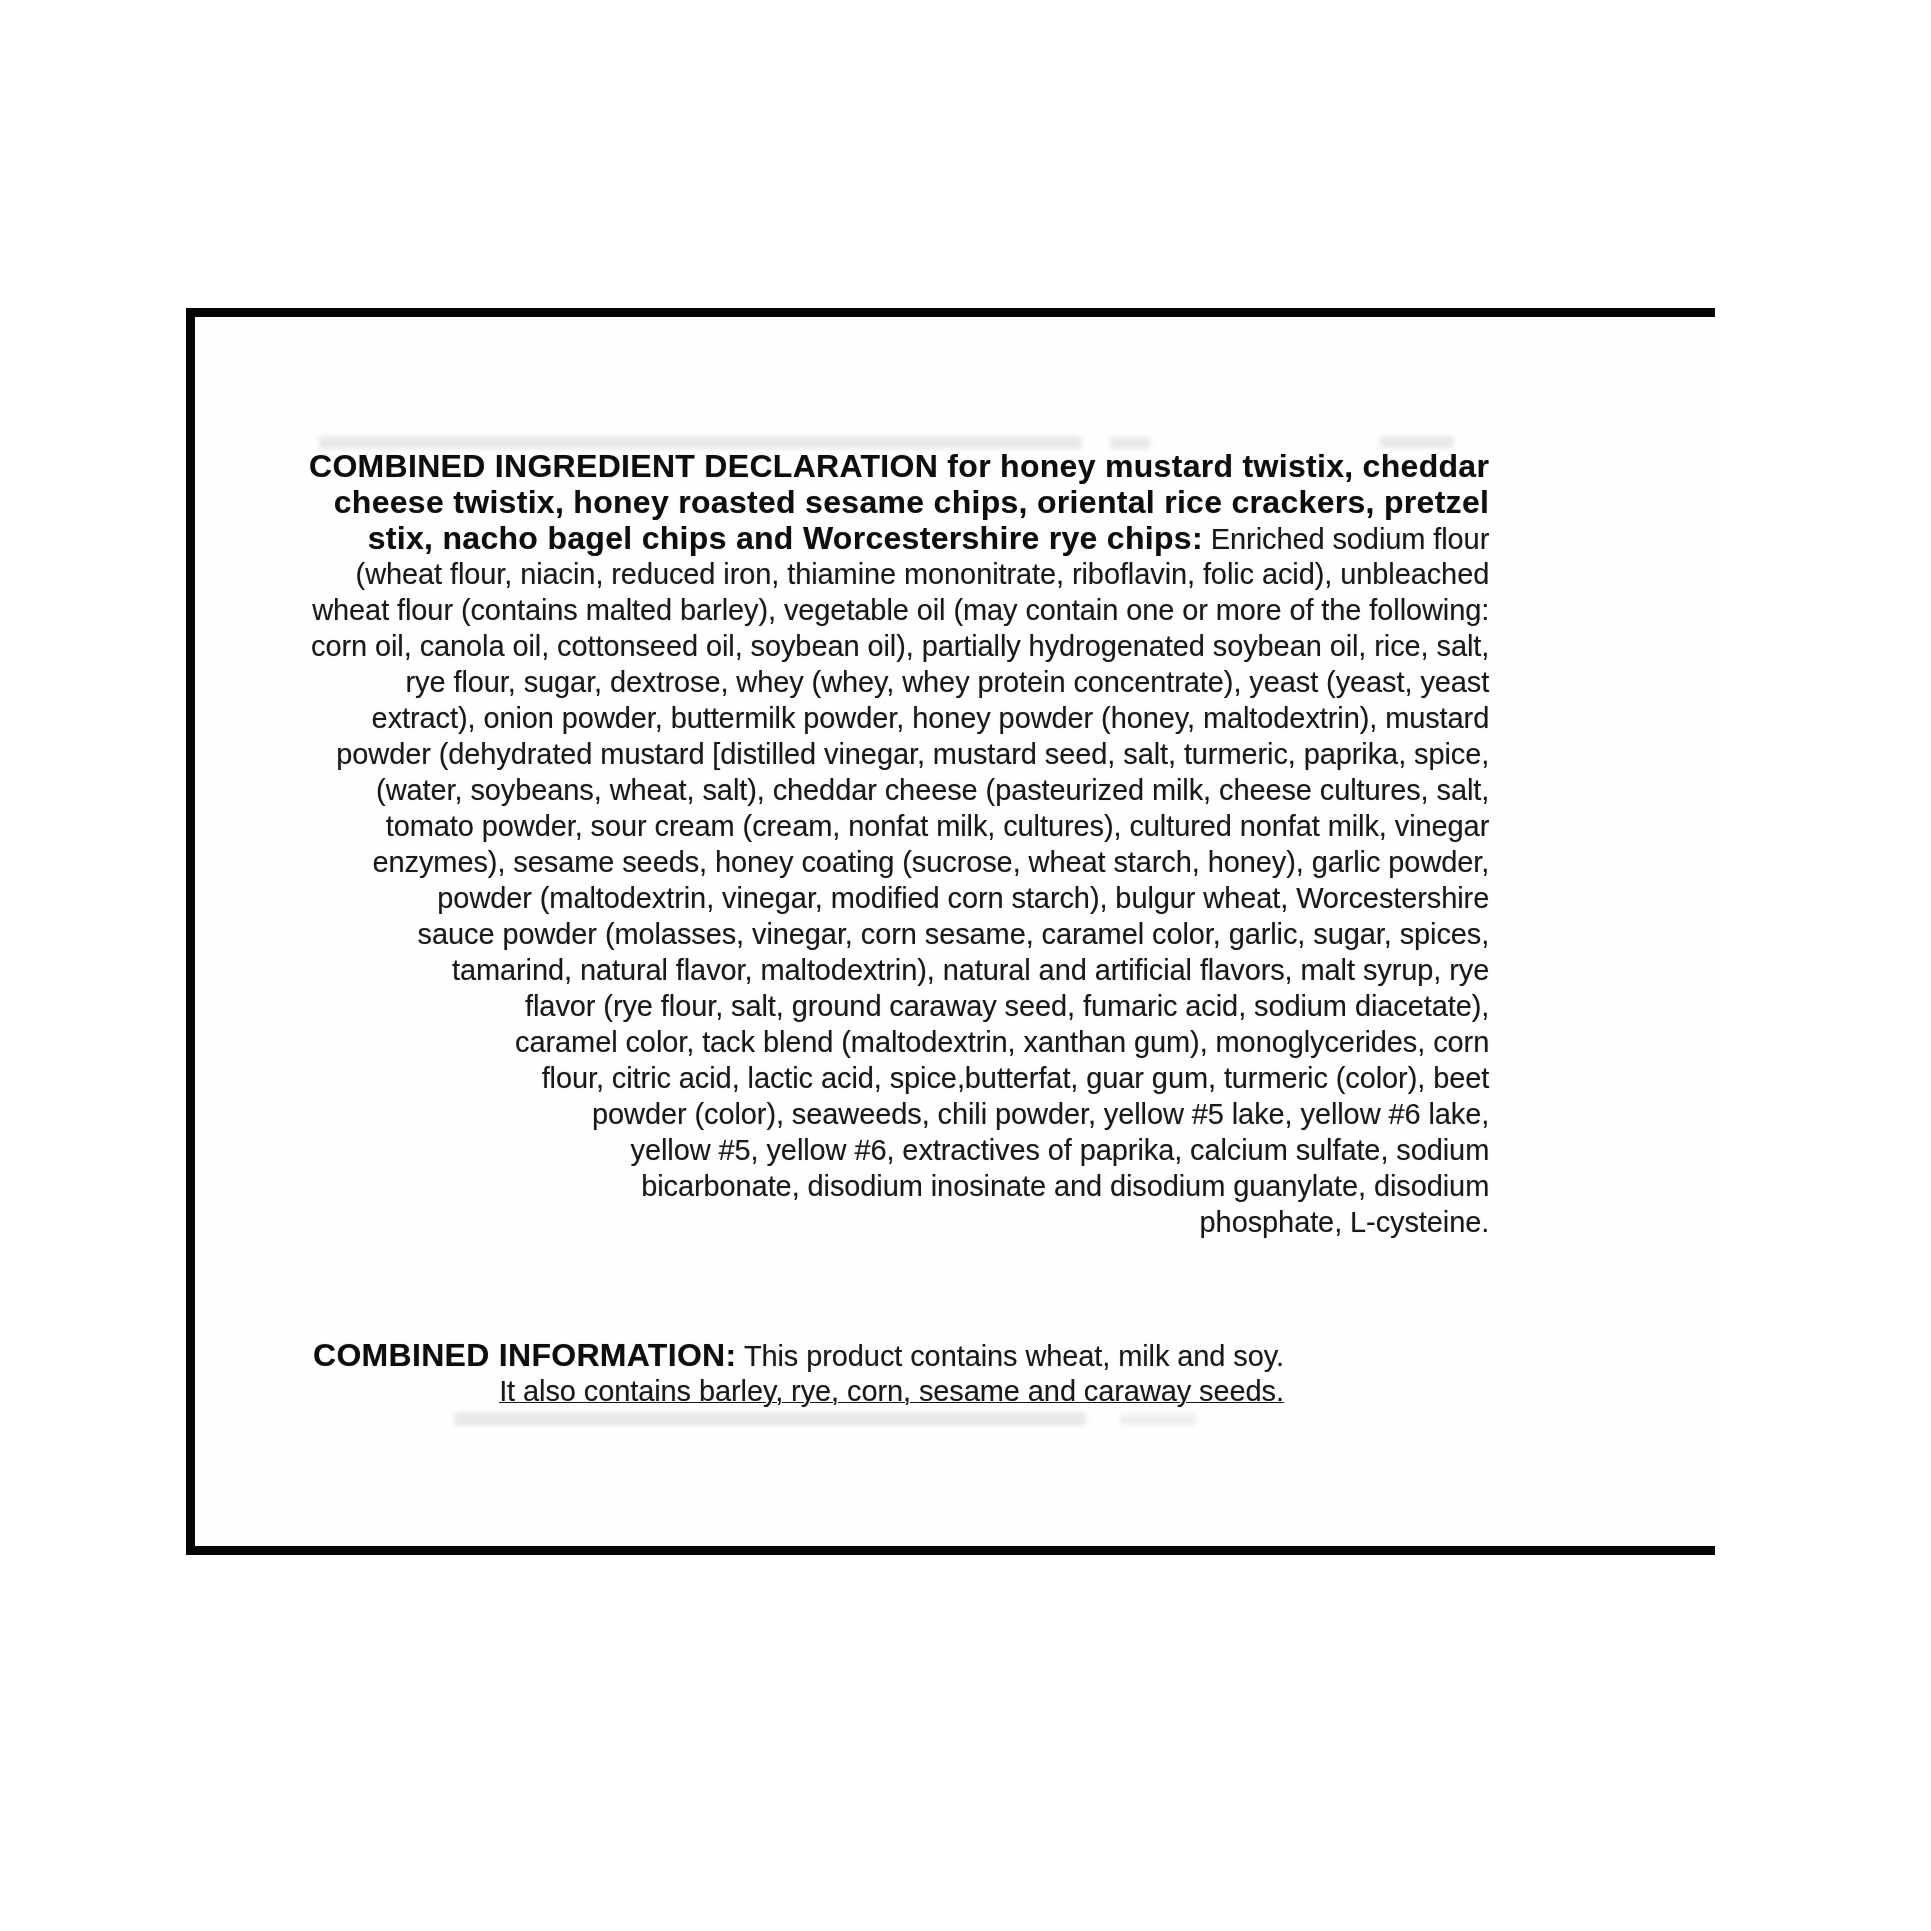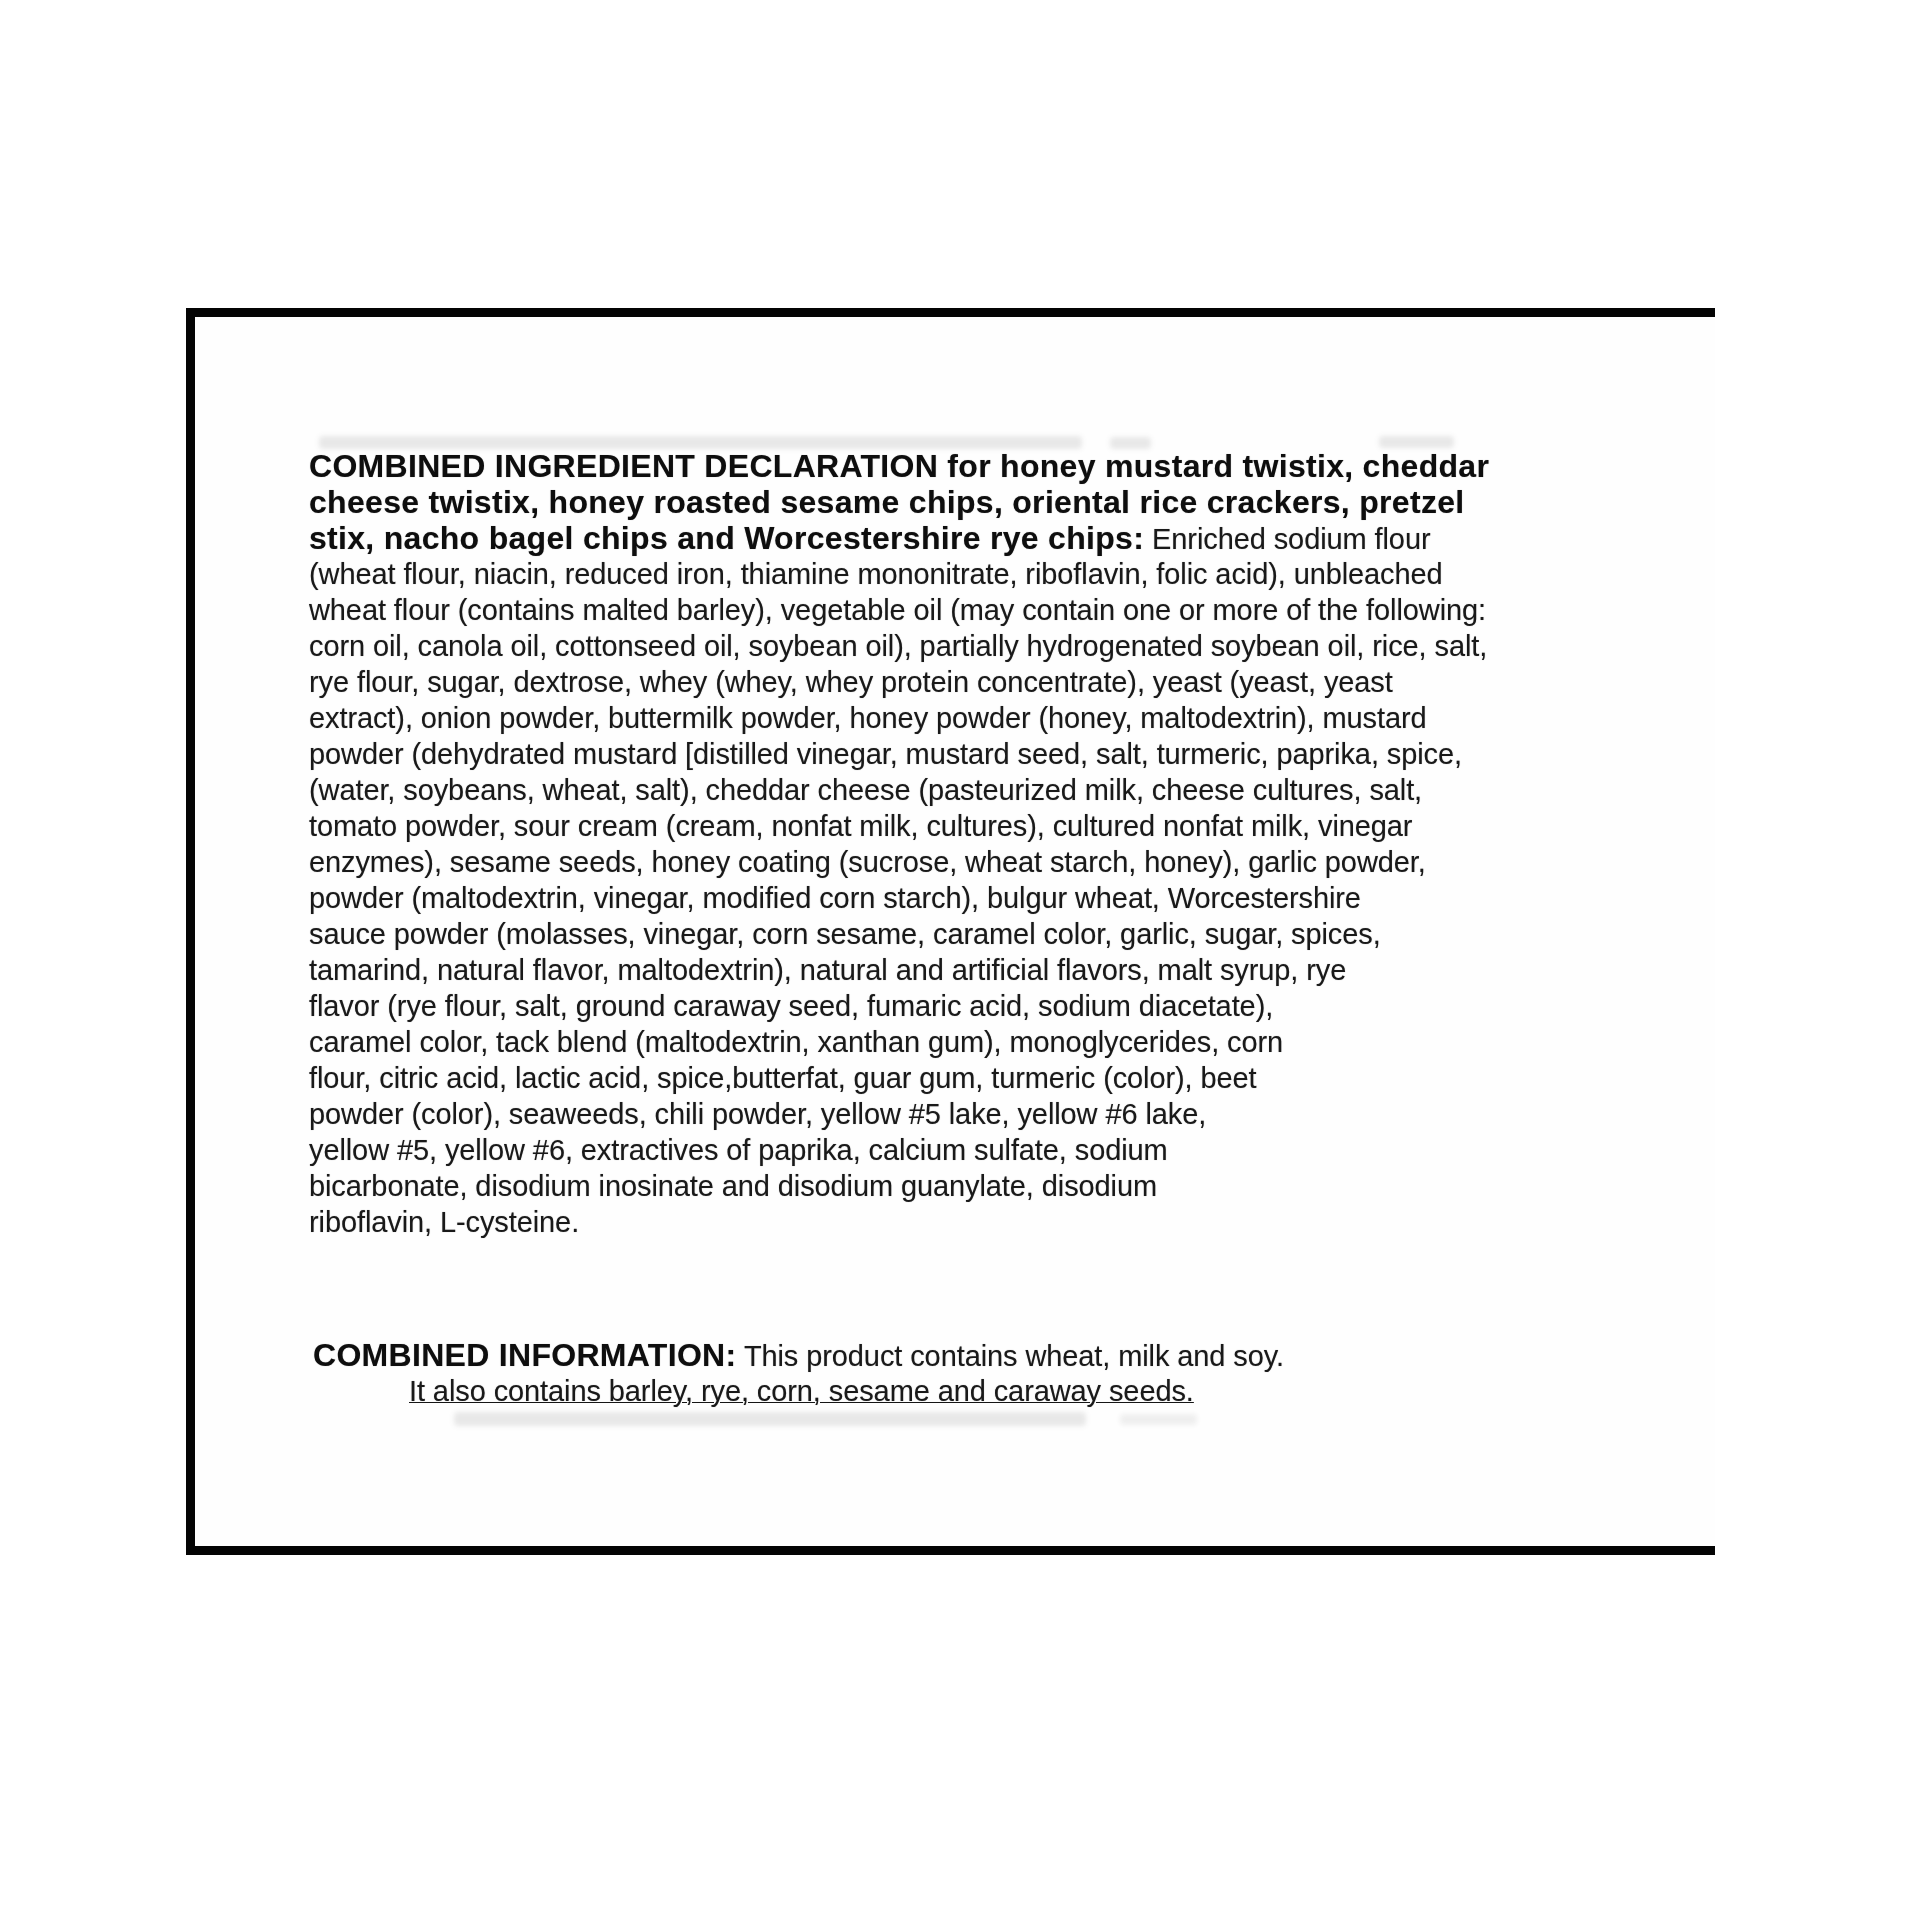--- a/index.html
+++ b/index.html
@@ -8,20 +8,21 @@
     background: #ffffff;
   }
   .page {
     position: relative;
     width: 1715px;
     height: 1931px;
     background: #ffffff;
     font-family: "Liberation Sans", "DejaVu Sans", sans-serif;
     color: #161616;
     overflow: hidden;
+    text-align: right;
   }
   .label-box {
     position: absolute;
     left: 186px;
     top: 308px;
     width: 1584px;
     height: 1247px;
     box-sizing: border-box;
     border: 9.7px solid #040404;
     background: #fefefe;
@@ -90,21 +91,21 @@
       <div class="tline"><span class="seg">enzymes), sesame seeds, honey coating (sucrose, wheat starch, honey), garlic powder,</span></div>
       <div class="tline"><span class="seg">powder (maltodextrin, vinegar, modified corn starch), bulgur wheat, Worcestershire</span></div>
       <div class="tline"><span class="seg">sauce powder (molasses, vinegar, corn sesame, caramel color, garlic, sugar, spices,</span></div>
       <div class="tline"><span class="seg">tamarind, natural flavor, maltodextrin), natural and artificial flavors, malt syrup, rye</span></div>
       <div class="tline"><span class="seg">flavor (rye flour, salt, ground caraway seed, fumaric acid, sodium diacetate),</span></div>
       <div class="tline"><span class="seg">caramel color, tack blend (maltodextrin, xanthan gum), monoglycerides, corn</span></div>
       <div class="tline"><span class="seg">flour, citric acid, lactic acid, spice,butterfat, guar gum, turmeric (color), beet</span></div>
       <div class="tline"><span class="seg">powder (color), seaweeds, chili powder, yellow #5 lake, yellow #6 lake,</span></div>
       <div class="tline"><span class="seg">yellow #5, yellow #6, extractives of paprika, calcium sulfate, sodium</span></div>
       <div class="tline"><span class="seg">bicarbonate, disodium inosinate and disodium guanylate, disodium</span></div>
-      <div class="tline"><span class="seg">riboflavin, L-cysteine.</span></div>
+      <div class="tline"><span class="seg">phosphate, L-cysteine.</span></div>
     </div>
 
   <div class="text-block" id="allergy-lines">
       <div class="tline"><span class="seg bold">COMBINED INFORMATION:</span><span class="seg"> This product contains wheat, milk and soy.</span></div>
       <div class="tline"><span class="seg">It also contains barley, rye, corn, sesame and caraway seeds.</span></div>
     </div>
 
   <div class="smudge s-bottom-a"></div>
   <div class="smudge s-bottom-b"></div>
 </div>

